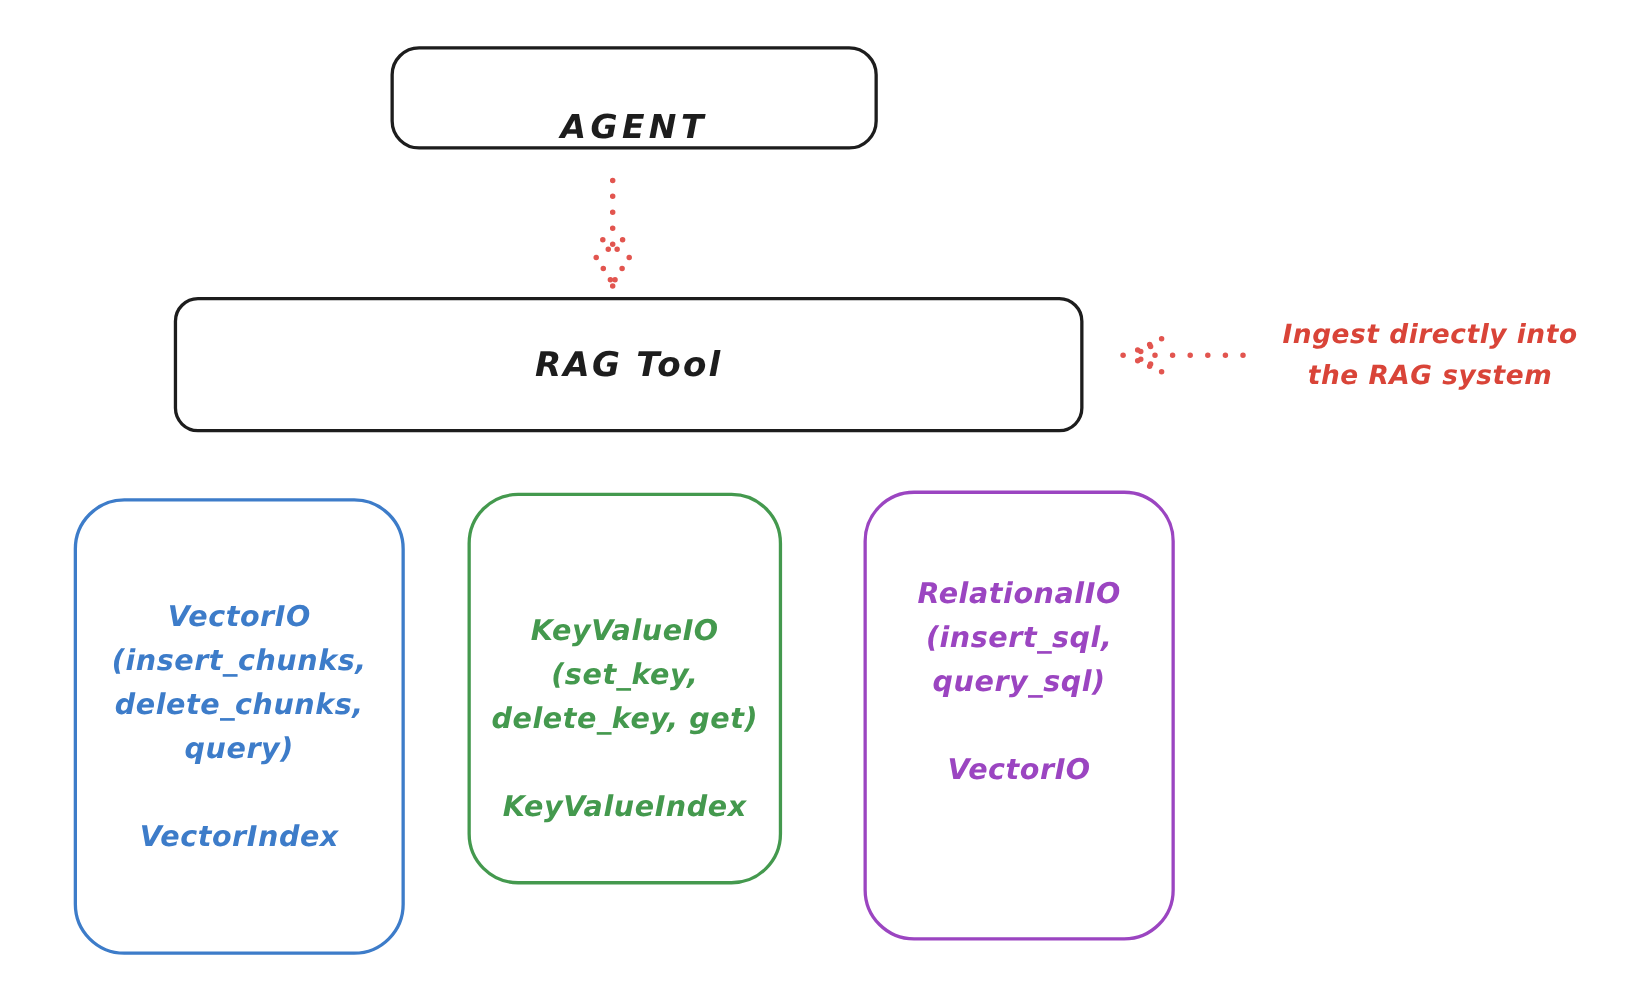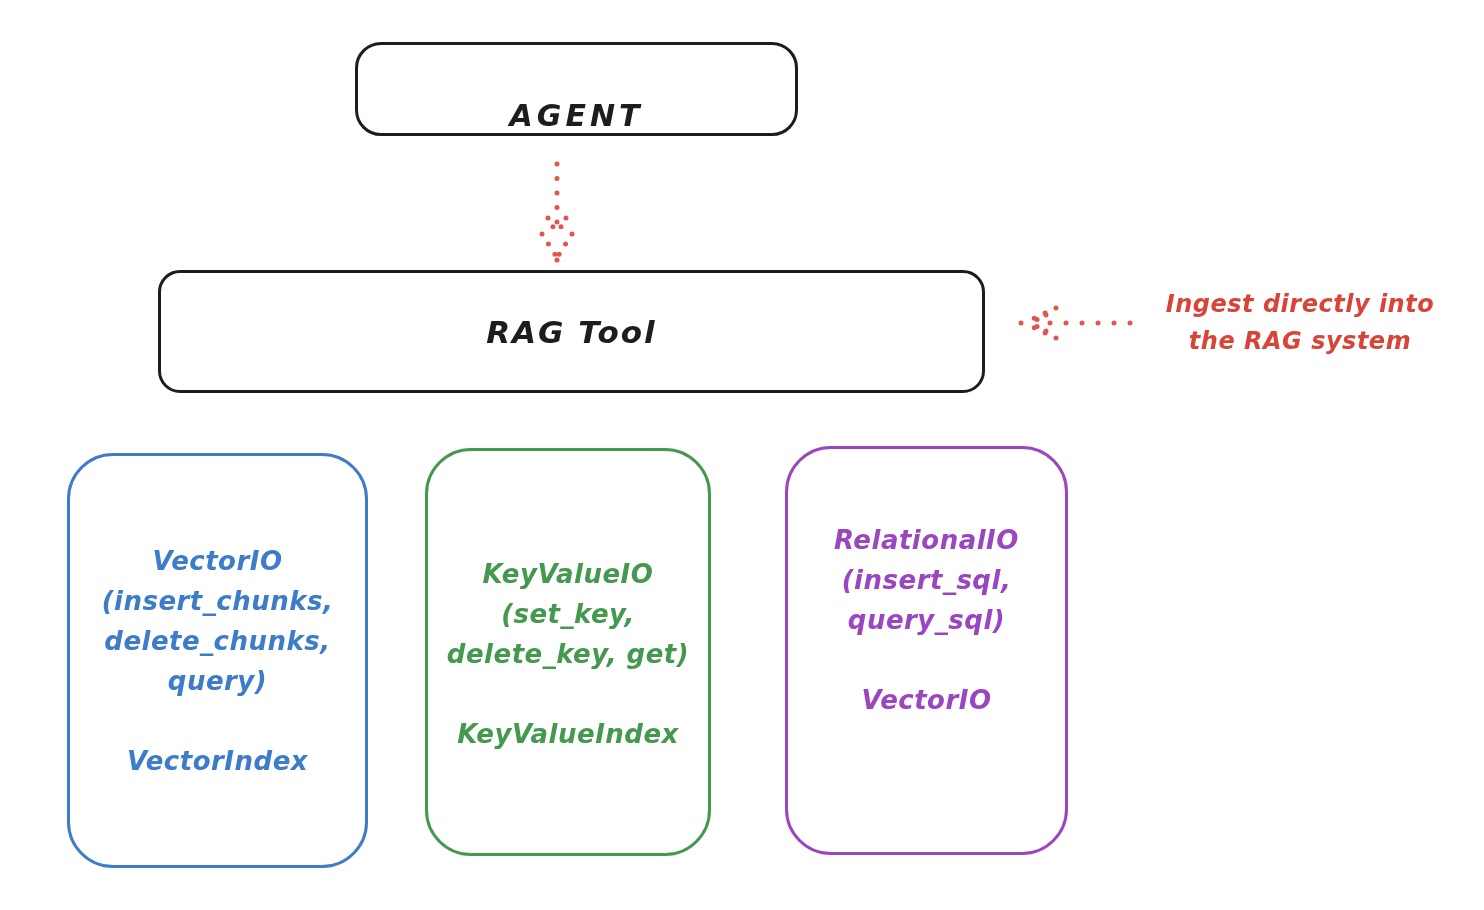--- a/index.html
+++ b/index.html
@@ -77,21 +77,21 @@
   .store-card .gap { height: 40px; }
   .card-vector {
     left: 67px; top: 453px;
     width: 301px; height: 415px;
     border: 3.5px solid #3d7cc9;
     color: #3d7cc9;
     padding-top: 85px;
   }
   .card-keyvalue {
     left: 425px; top: 448px;
-    width: 286px; height: 408px;
+    width: 286px; height: 356px;
     border: 3.5px solid #44994e;
     color: #44994e;
     padding-top: 103px;
   }
   .card-relational {
     left: 785px; top: 446px;
     width: 283px; height: 409px;
     border: 3.5px solid #9b45c1;
     color: #9b45c1;
     padding-top: 71px;

